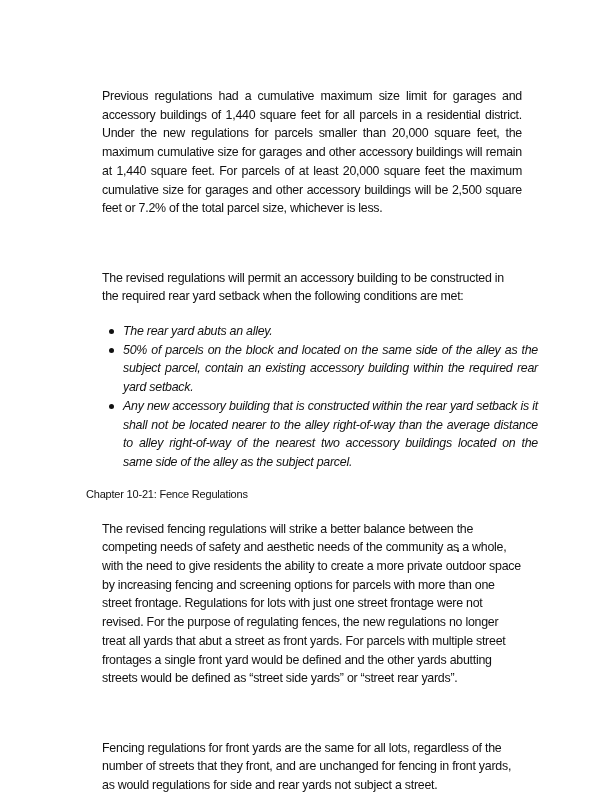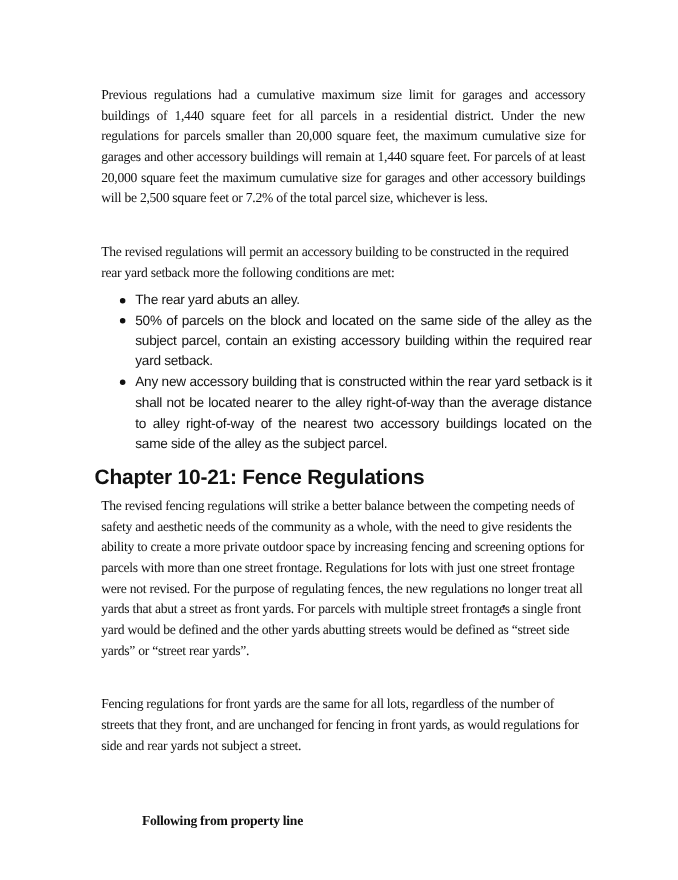--- a/index.html
+++ b/index.html
@@ -18,59 +18,59 @@
     .page {
       position: absolute;
       left: 86px;
       top: 71px;
       width: 452px;
       font-size: 12.4px;
       line-height: 18.7px;
       letter-spacing: -0.25px;
     }
     p {
-      margin: 6px;
-      font-family: Liberation Serif, serif;
+      margin: 16px;
     }
     .justify {
       text-align: justify;
     }
     .gap {
       height: 18.7px;
     }
     ul {
       list-style: none;
       margin: 0;
       padding: 0;
     }
     li {
       position: relative;
       padding-left: 37px;
+      font-style: italic;
     }
     li .bullet {
       position: absolute;
       left: 20px;
       top: 0;
       width: 10px;
       text-align: center;
     }
     .bullet-dot::before {
       content: "";
       display: inline-block;
       width: 5px;
       height: 5px;
       border-radius: 50%;
       background: #111;
       vertical-align: middle;
     }
     h2 {
       margin: 12px 0 6px 0;
-      font-size: 19px;
+      font-size: 11px;
       line-height: 20px;
-      font-weight: bold;
+      font-weight: normal;
       letter-spacing: -0.2px;
     }
     .subhead {
       font-weight: bold;
       padding-left: 37px;
     }
     .stray-dot {
       position: absolute;
       left: 457px;
       top: 550px;
@@ -80,21 +80,21 @@
     }
   </style>
 </head>
 <body>
 
 <div class="page">
 
   <p class="justify">Previous regulations had a cumulative maximum size limit for garages and accessory buildings of 1,440 square feet for all parcels in a residential district. Under the new regulations for parcels smaller than 20,000 square feet, the maximum cumulative size for garages and other accessory buildings will remain at 1,440 square feet.  For parcels of at least 20,000 square feet the maximum cumulative size for garages and other accessory buildings will be 2,500 square feet or 7.2% of the total parcel size, whichever is less.</p>
   <div class="gap"></div>
 
-  <p>The revised regulations will permit an accessory building to be constructed in the required rear yard setback more the following conditions are met:</p>
+  <p>The revised regulations will permit an accessory building to be constructed in the required rear yard setback when the following conditions are met:</p>
   <ul>
     <li>
       <span class="bullet bullet-dot"></span>
       <span>The rear yard abuts an alley.</span>
     </li>
     <li class="justify">
       <span class="bullet bullet-dot"></span>
       <span>50% of parcels on the block and located on the same side of the alley as the subject parcel, contain an existing accessory building within the required rear yard setback.</span>
     </li>
     <li class="justify">

